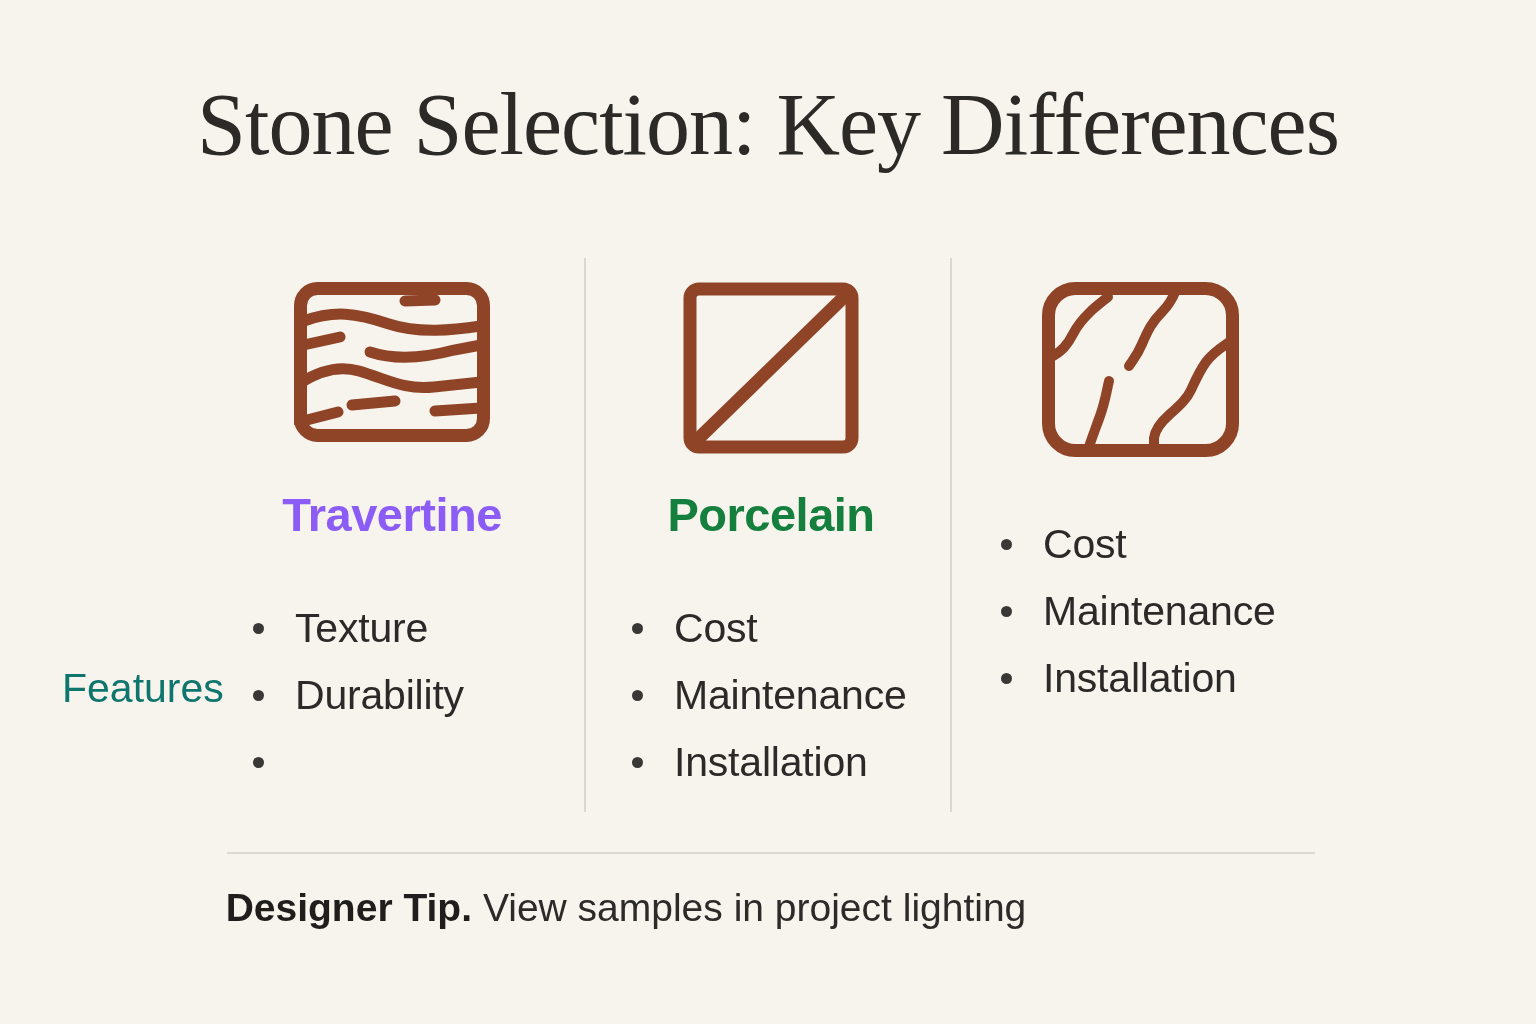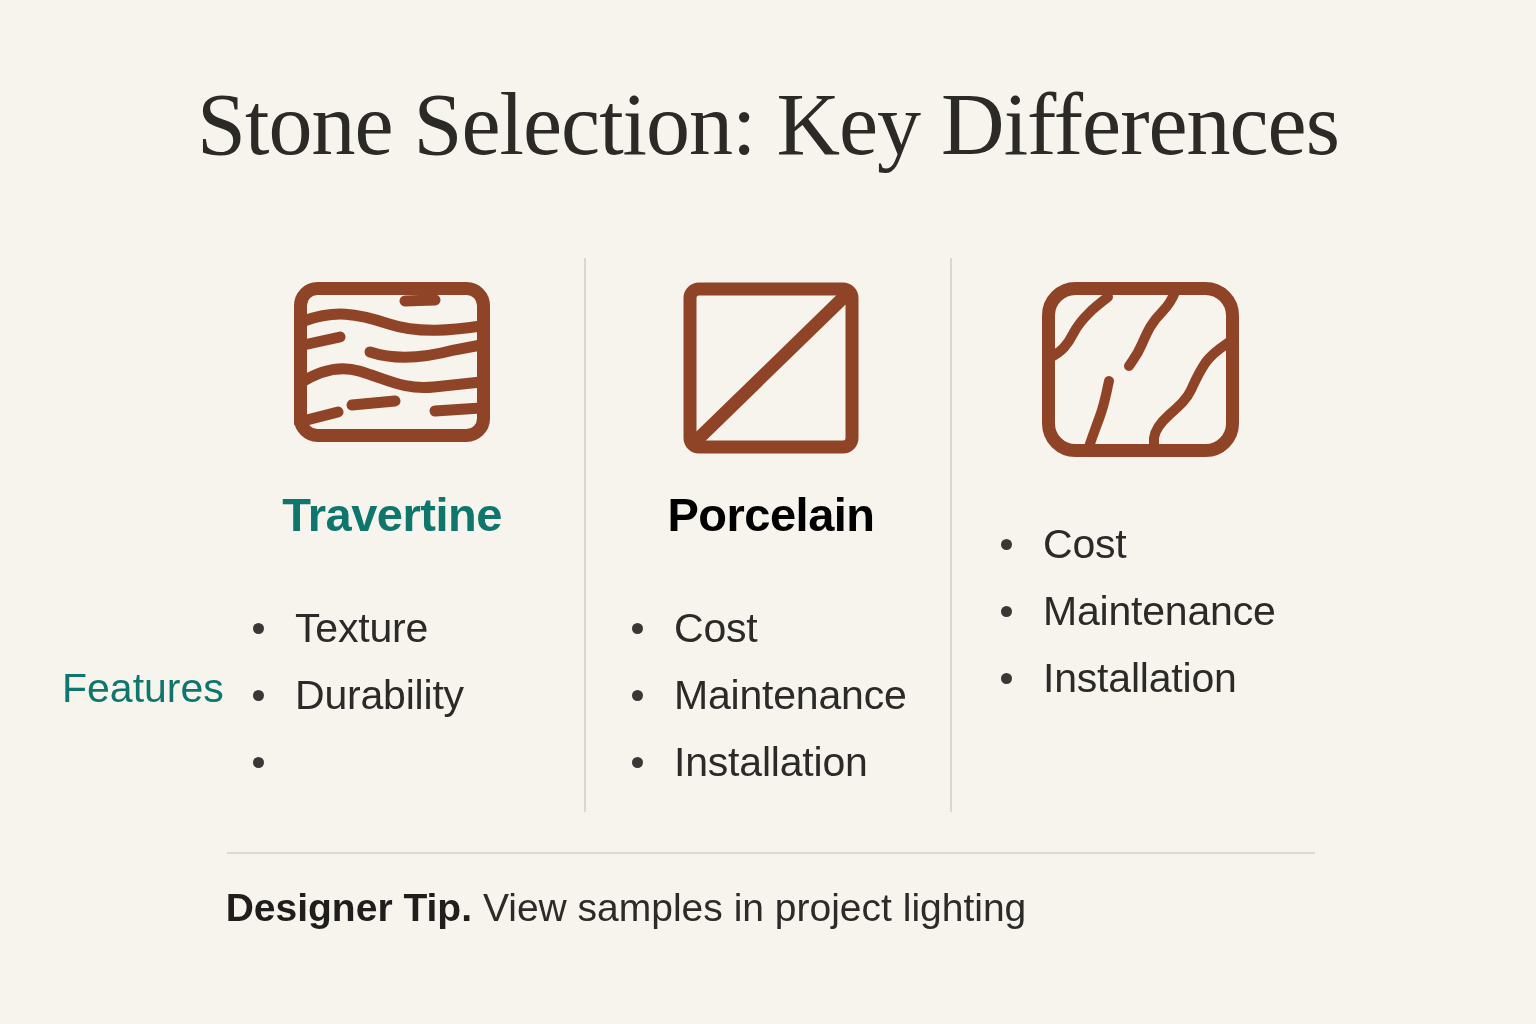--- a/index.html
+++ b/index.html
@@ -45,23 +45,23 @@
   .icon-wrap svg { display: block; }
   .stroke-rust { stroke: #8f4428; fill: none; }
 
   .stone-label {
     margin-top: 32px;
     text-align: center;
     font-size: 47px;
     line-height: 52px;
     font-weight: 700;
     letter-spacing: -0.5px;
-    color: #000000;
-  }
-  .stone-label.accent { color: #0f766e; }
+    color: #15803d;
+  }
+  .stone-label.accent { color: #8b5cf6; }
 
   .feature-list {
     list-style: none;
     margin-top: 54px;
   }
   .feature-list li {
     display: flex;
     align-items: center;
     height: 67px;
     padding-left: 44px;

